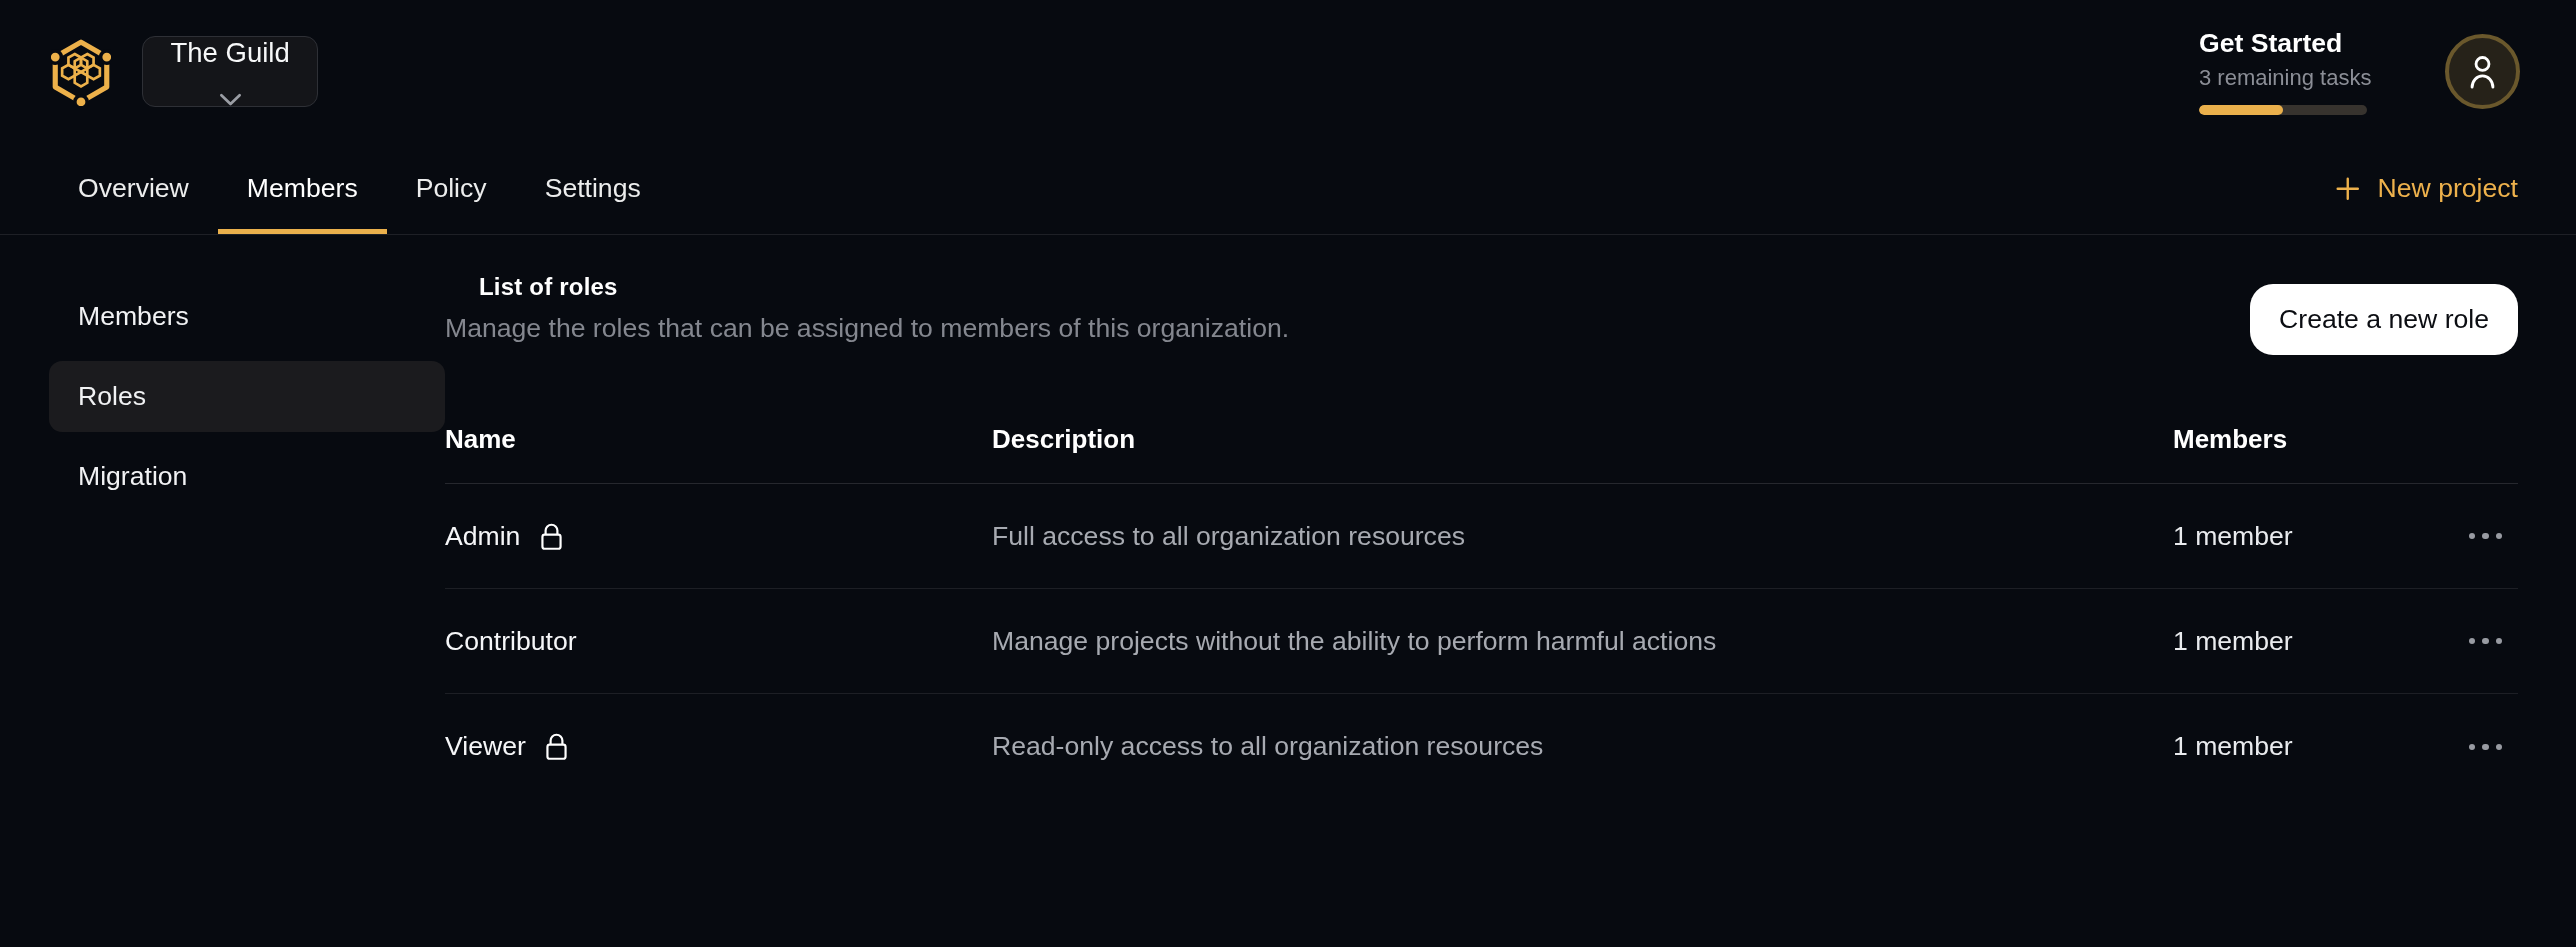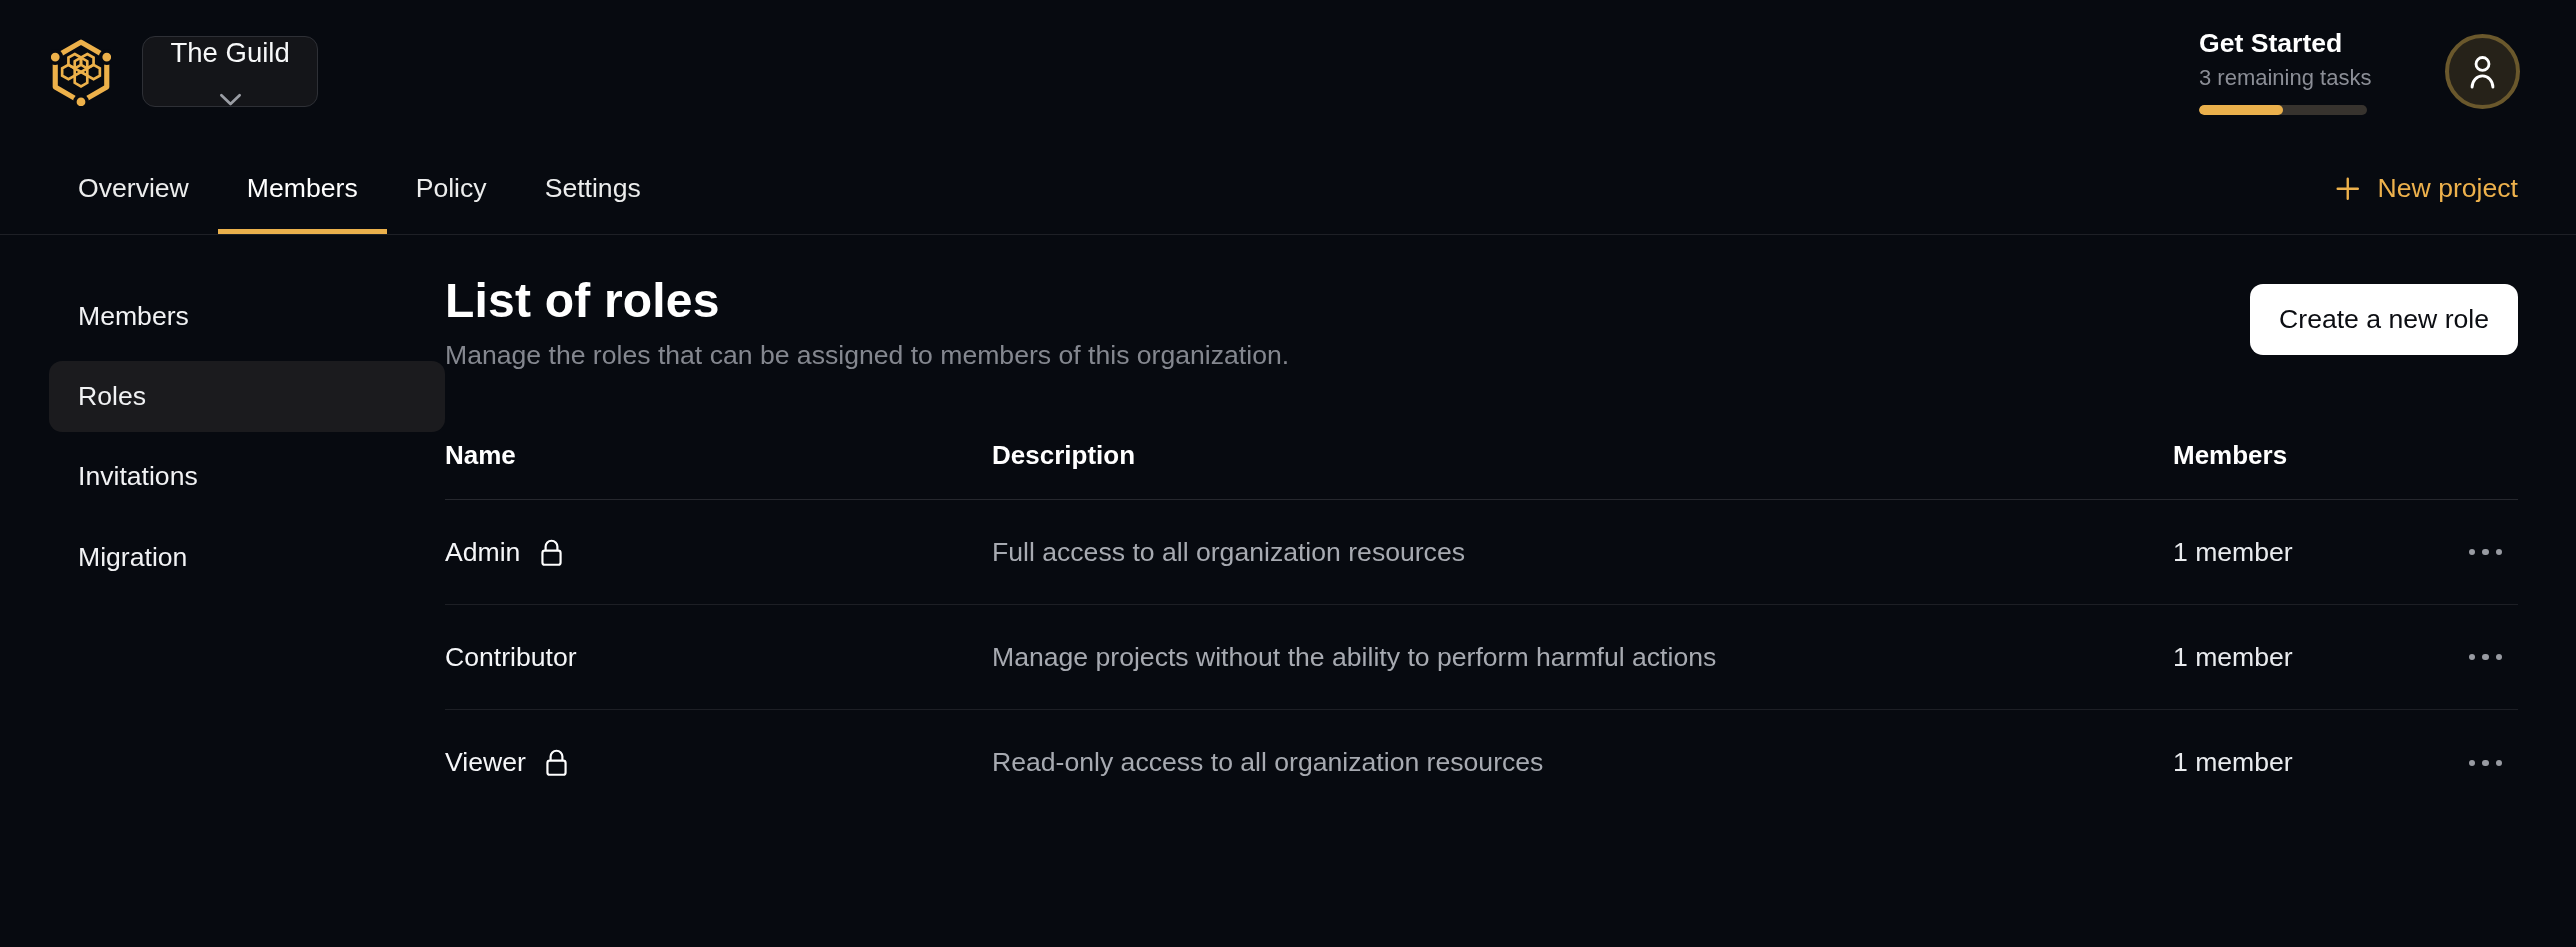--- a/index.html
+++ b/index.html
@@ -51,25 +51,25 @@
   .body-row { display:flex; align-items:flex-start; padding:0 58px 0 49px; }
   .sidebar { width:396px; flex-shrink:0; padding-top:46px; display:flex; flex-direction:column; gap:9.2px; }
   .side-item {
     height:71px; display:flex; align-items:center; padding:0 29px;
     border-radius:13px; font-size:26.6px; color:#f1f2f4; cursor:pointer;
   }
   .side-item.active { background:#1b1b1e; }
 
   .main { flex:1; padding-top:38px; }
   .main-header { display:flex; justify-content:space-between; align-items:flex-start; }
-  .page-title { font-size:48px; font-weight:700; color:#ffffff; letter-spacing:0.2px; }
+  .page-title { font-size:24px; font-weight:700; color:#ffffff; letter-spacing:0.2px;margin-left:34px; }
   .page-subtitle { margin-top:12px; font-size:26.6px; color:#84878f; }
   .create-btn {
     margin-top:11px; height:71px; padding:0 29px;
-    background:#ffffff; color:#0b0d12; border:none; border-radius:13px;
+    background:#ffffff; color:#0b0d12; border:none; border-radius:23px;
     font-size:26.6px; font-family:inherit; font-weight:500; cursor:pointer;
   }
 
   
   .table { margin-top:51px; }
   .thead { display:flex; align-items:center; padding:18.3px 0 28px; border-bottom:1.8px solid #26282e; }
   .th { font-size:26px; font-weight:700; color:#ffffff; }
   .col-name { width:547px; flex-shrink:0; }
   .col-desc { flex:1; min-width:0; }
   .col-members { width:280px; flex-shrink:0; }
@@ -151,21 +151,20 @@
     </span>
     <span>New project</span>
   </div>
 </nav>
 
 <div class="body-row">
 
   <aside class="sidebar">
     <div class="side-item">Members</div>
     <div class="side-item active">Roles</div>
-    <div class="side-item">Invitations</div>
     <div class="side-item">Migration</div>
   </aside>
 
   <main class="main">
     <div class="main-header">
       <div>
         <h1 class="page-title">List of roles</h1>
         <p class="page-subtitle">Manage the roles that can be assigned to members of this organization.</p>
       </div>
       <button class="create-btn">Create a new role</button>

